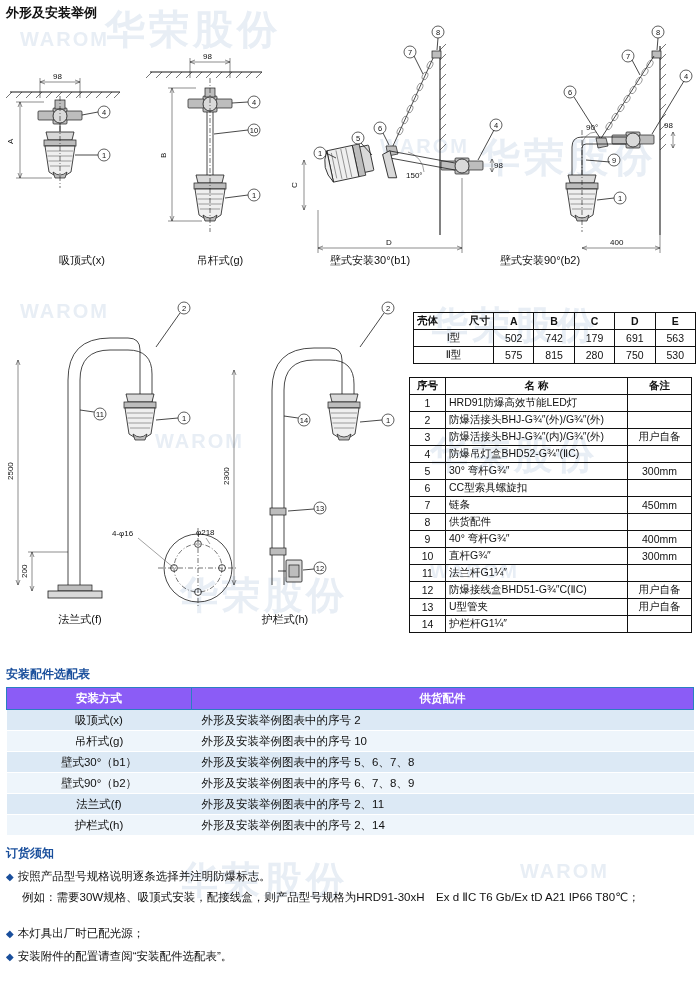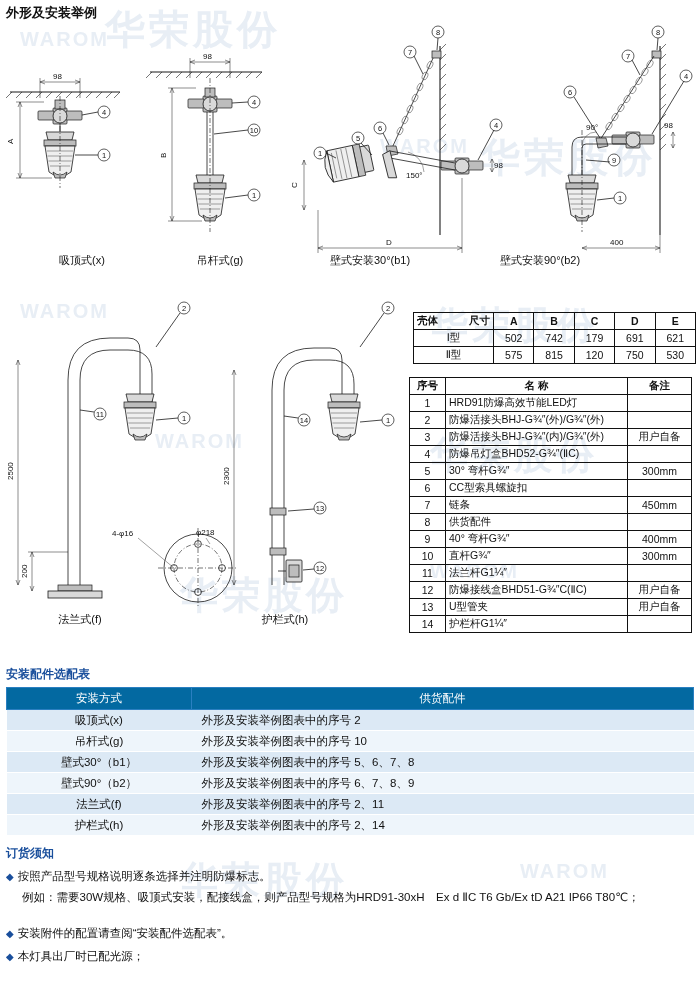--- a/index.html
+++ b/index.html
@@ -55,22 +55,22 @@
   #size-table td, #size-table th { height:16px; }
 
   #parts-table { position:absolute; left:409px; top:377px; width:283px; }
   #parts-table td { height:16.5px; }
 
   
   #acc-wrap { position:absolute; left:6px; top:650px; width:688px;margin-top:16px; }
   .sec-title { font-size:12px; font-weight:bold; color:#1a4f9c; margin-bottom:4px; }
   #acc-table { width:688px; }
   #acc-table th {
-    background:#0369a1; color:#ffffff; border:1px solid #2a7fc1;
-    font-size:11.5px; height:22px; text-align:center; font-weight:normal;
+    background:#8b5cf6; color:#ffffff; border:1px solid #2a7fc1;
+    font-size:11.5px; height:22px; text-align:center; font-weight:bold;
   }
   #acc-table td {
     border:none; border-bottom:1px solid #ffffff; font-size:11.5px; height:21px; color:#111;
   }
   #acc-table tr.odd td { background:#dce9f5; }
   #acc-table tr.even td { background:#eef5fb; }
   #acc-table td.c1 { width:185px; text-align:center; }
   #acc-table td.c2 { padding-left:10px; }
 
   
@@ -520,27 +520,27 @@
         <th class="center">C</th>
         <th class="center">D</th>
         <th class="center">E</th>
       </tr>
       <tr>
         <td class="center">Ⅰ型</td>
         <td class="center">502</td>
         <td class="center">742</td>
         <td class="center">179</td>
         <td class="center">691</td>
-        <td class="center">621</td>
+        <td class="center">563</td>
       </tr>
       <tr>
         <td class="center">Ⅱ型</td>
         <td class="center">575</td>
         <td class="center">815</td>
-        <td class="center">120</td>
+        <td class="center">280</td>
         <td class="center">750</td>
         <td class="center">530</td>
       </tr>
     </tbody>
 </table>
 
 <table class="tbl" id="parts-table">
   <tbody id="parts-table-body">
       <tr>
         <th class="center" style="width: 36px;">序号</th>
@@ -656,16 +656,16 @@
         </tr>
       </tbody>
   </table>
 </div>
 
 <div id="order-wrap">
   <div class="sec-title">订货须知</div>
   <div id="order-notes">
       <div class="note-line"><span class="dia">◆</span><span>按照产品型号规格说明逐条选择并注明防爆标志。</span></div>
       <div class="note-sub">例如：需要30W规格、吸顶式安装，配接线盒，则产品型号规格为HRD91-30xH　Ex d ⅡC T6 Gb/Ex tD A21 IP66 T80℃；</div>
+      <div class="note-line"><span class="dia">◆</span><span>本灯具出厂时已配光源；</span></div>
       <div class="note-line"><span class="dia">◆</span><span>安装附件的配置请查阅“安装配件选配表”。</span></div>
-      <div class="note-line"><span class="dia">◆</span><span>本灯具出厂时已配光源；</span></div>
     </div>
 </div>
 
 </body></html>

